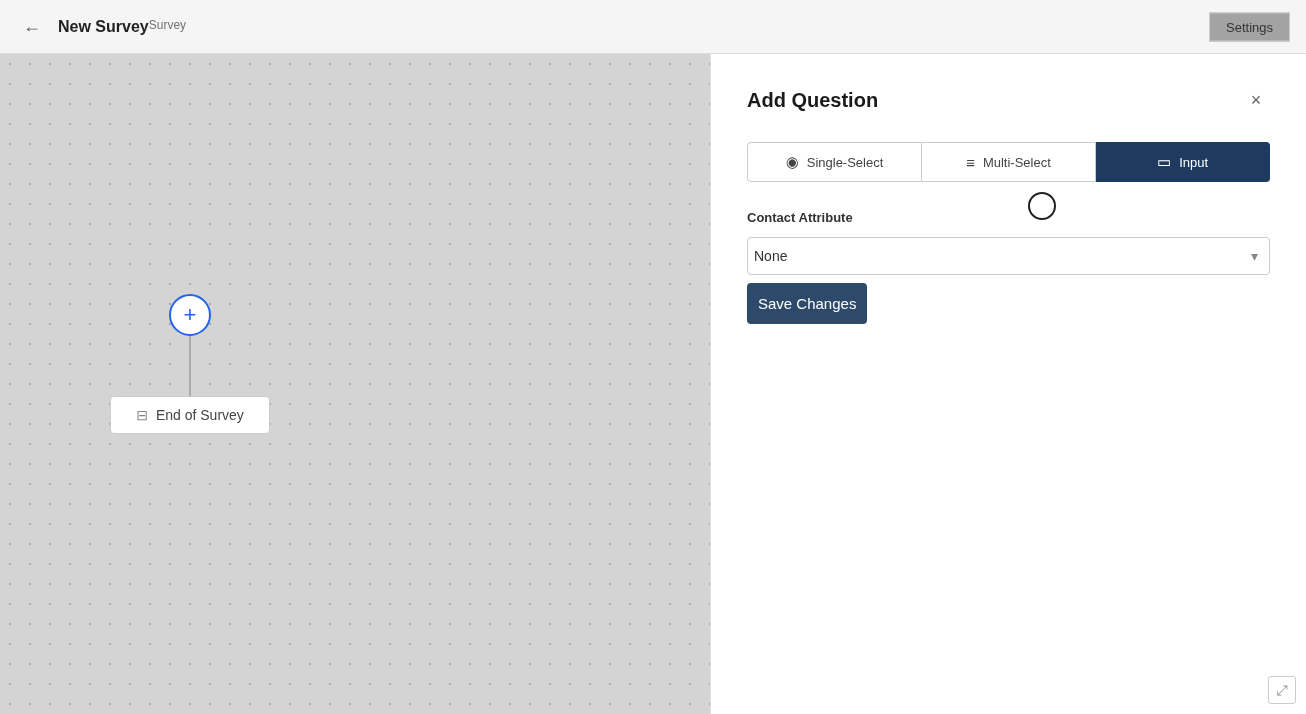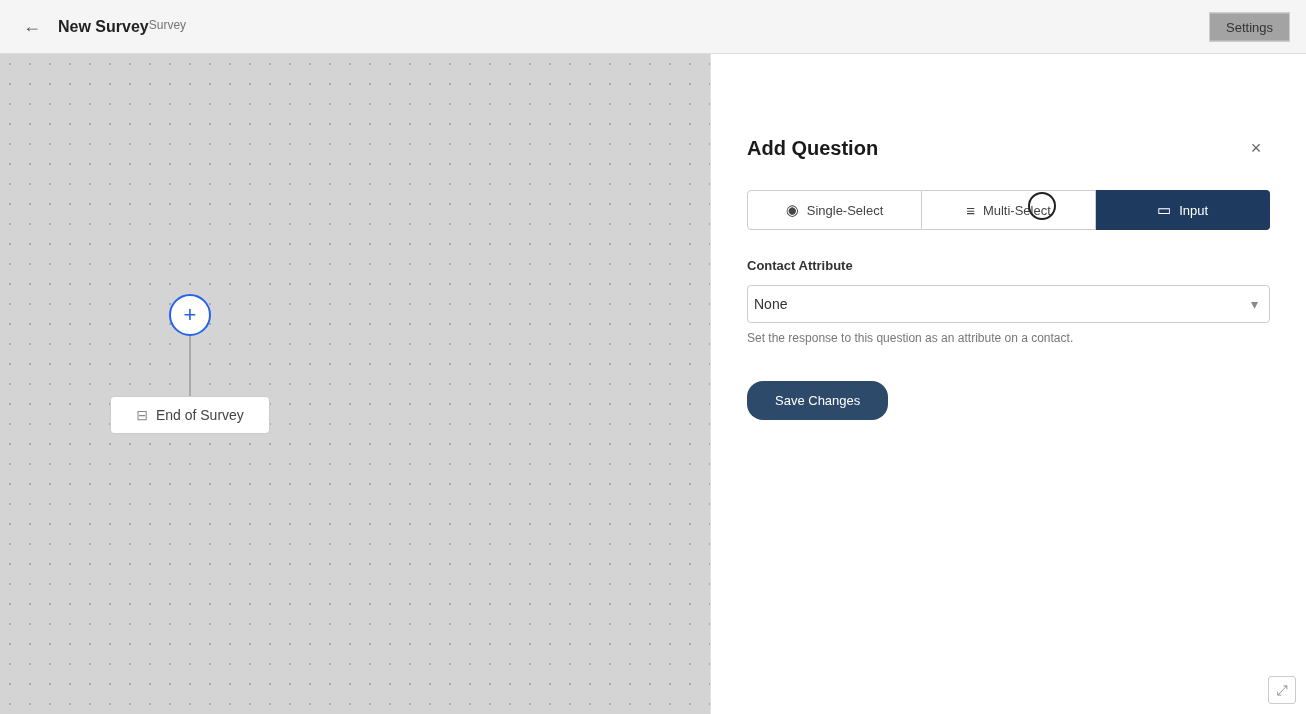--- a/index.html
+++ b/index.html
@@ -106,21 +106,20 @@
       border-left: 1px solid #e0e0e0;
       padding: 32px 36px;
       overflow-y: auto;
     }
 
     .panel-header {
       display: flex;
       align-items: center;
       justify-content: space-between;
       margin-bottom: 28px;
-      margin-top: 48px;
     }
     .panel-title {
       font-size: 20px;
       font-weight: 600;
       color: #1a1a1a;
     }
     .close-btn {
       width: 28px; height: 28px;
       display: flex; align-items: center; justify-content: center;
       cursor: pointer;
@@ -228,25 +227,25 @@
     .discard-btn {
       padding: 12px 28px;
       border: 1px solid #ccc;
       background: #fff;
       border-radius: 4px;
       font-size: 14px;
       color: #333;
       cursor: pointer;
     }
     .save-btn {
-      padding: 12px 28px;
+      padding: 12px 11px;
       border: none;
       background: #2d4a6b;
-      border-radius: 16px;
-      font-size: 13px;
+      border-radius: 4px;
+      font-size: 15px;
       color: #fff;
       cursor: pointer;
       font-weight: 500;
     }
 
     
     .expand-icon {
       position: absolute;
       bottom: 10px;
       right: 10px;
@@ -309,21 +308,20 @@
   </div>
 
 
   <div class="section-label">Contact Attribute</div>
   <div class="contact-attr-select-wrap">
     <select class="contact-attr-select">
       <option>None</option>
     </select>
     <span class="contact-attr-chevron">▾</span>
   </div>
-  <div class="contact-attr-hint">Set the response to this question as an attribute on a contact.</div>
 
   <div class="action-row">
     <button class="save-btn">Save Changes</button>
   </div>
 </div>
 
 <div class="cursor-ring"></div>
 
 <div class="expand-icon">
   <span>⤢</span>

